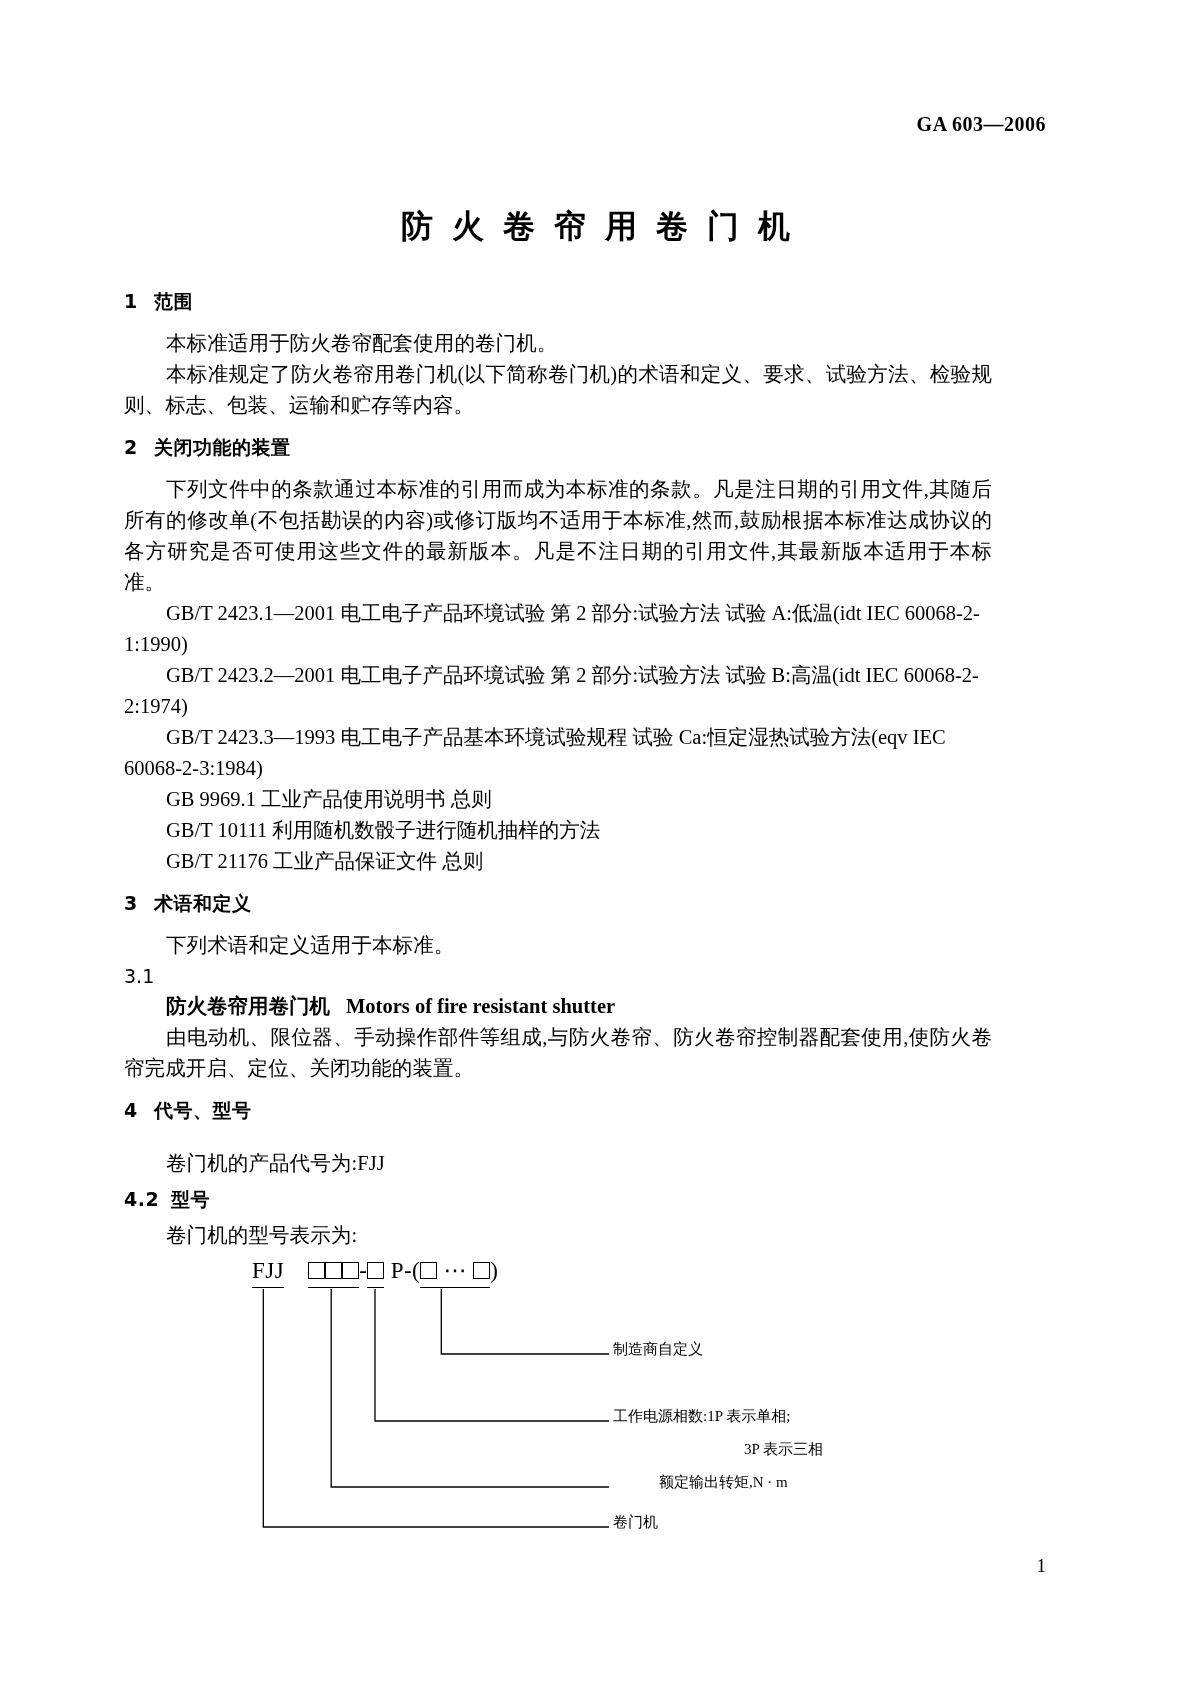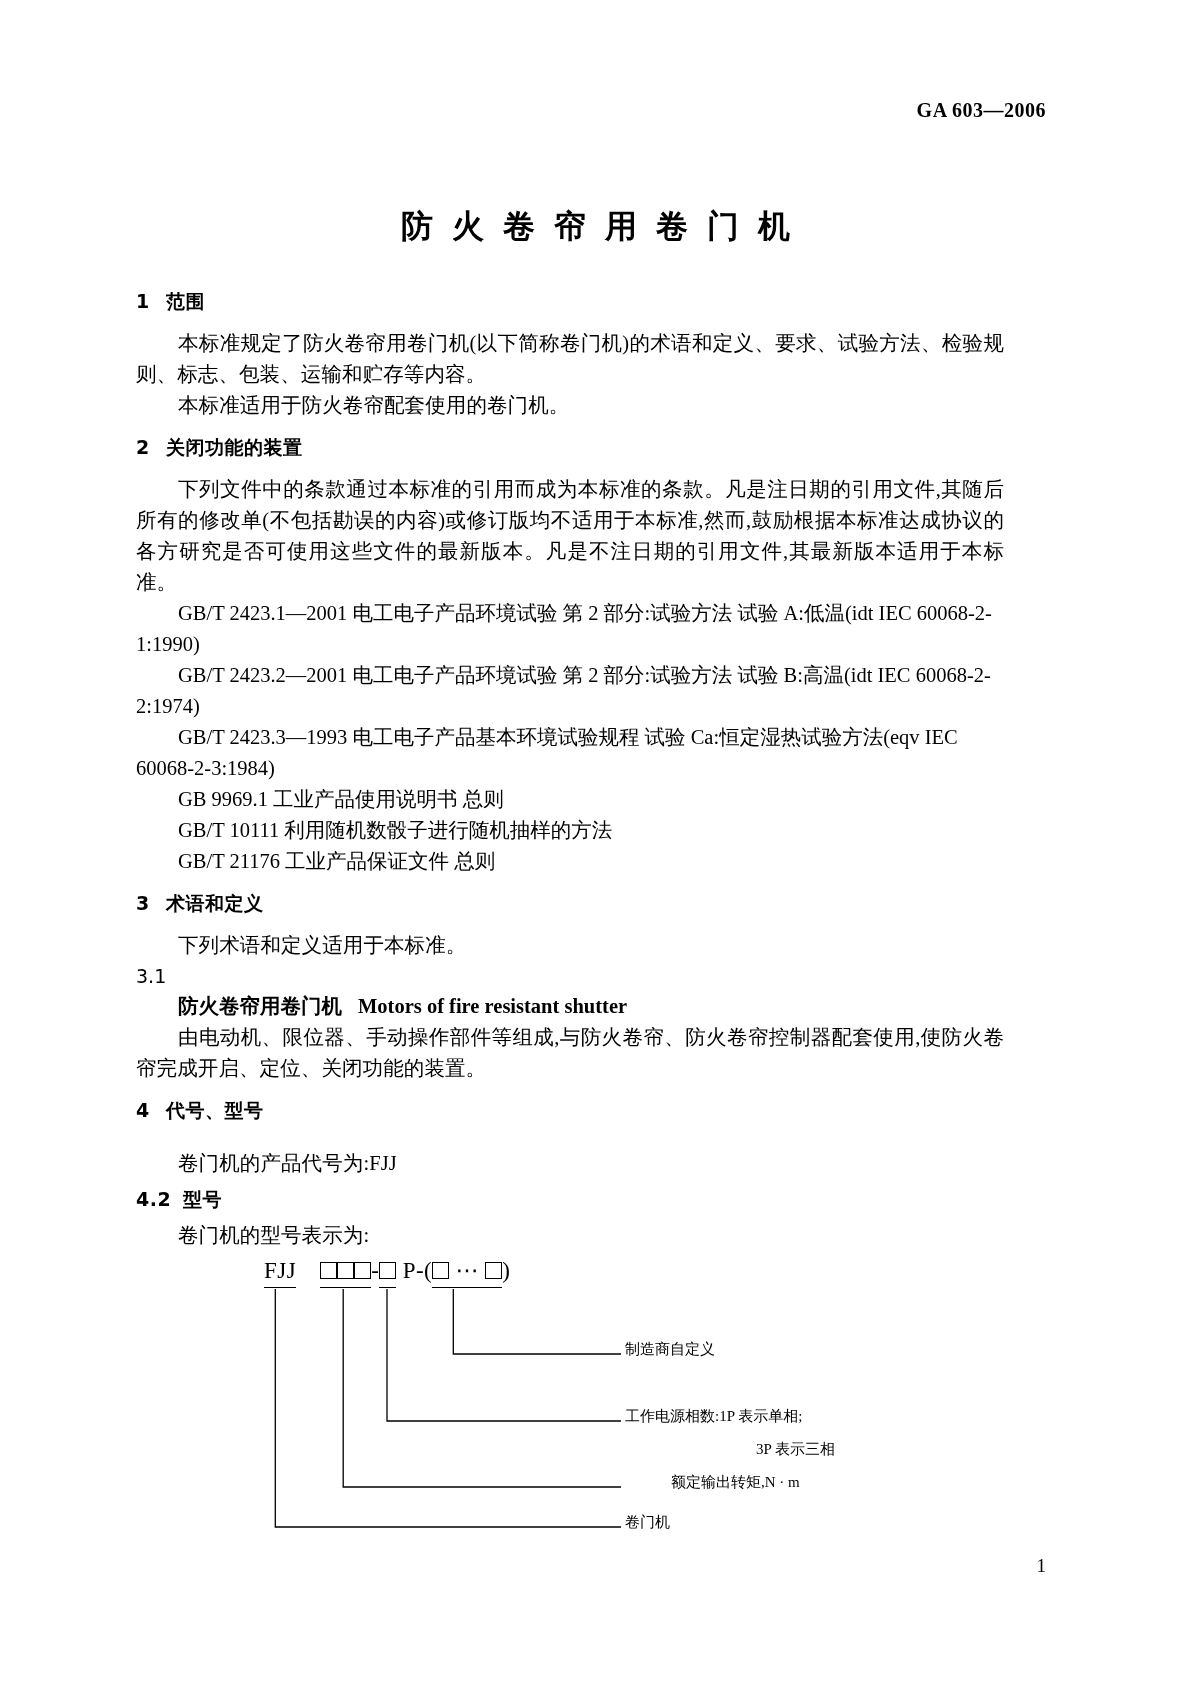--- a/index.html
+++ b/index.html
@@ -17,21 +17,21 @@
   }
   .page {
     position: absolute;
     left: 0; top: 0;
     width: 1191px;
     height: 1684px;
   }
   
   .header {
     position: absolute;
-    top: 99px;
+    top: 113px;
     right: 145px;
     font-family: "Liberation Serif", serif;
     font-weight: bold;
     font-size: 20px;
     letter-spacing: 0.5px;
     white-space: nowrap;
   }
   
   .doc-title {
     position: absolute;
@@ -41,21 +41,21 @@
     text-align: center;
     font-family: "DejaVu Sans", "Liberation Sans", sans-serif;
     font-weight: bold;
     font-size: 32px;
     letter-spacing: 19px;
     text-indent: 19px;
   }
   
   .content {
     position: absolute;
-    left: 136px;
+    left: 124px;
     top: 292px;
     width: 868px;
   }
   h2.sec {
     font-family: "DejaVu Sans", "Liberation Sans", sans-serif;
     font-weight: bold;
     font-size: 19px;
     margin: 0;
     padding: 0;
     line-height: 1.0;
@@ -172,22 +172,22 @@
   <div class="header">GA 603—2006</div>
 
   <div class="doc-title">防火卷帘用卷门机</div>
 
   <div class="content">
 
     <h2 class="sec">
       <span class="sec-num">1</span><span>范围</span>
     </h2>
     <div class="gap-m"></div>
+    <p class="body indent">本标准适用于防火卷帘配套使用的卷门机。</p>
     <p class="body indent">本标准规定了防火卷帘用卷门机(以下简称卷门机)的术语和定义、要求、试验方法、检验规则、标志、包装、运输和贮存等内容。</p>
-    <p class="body indent">本标准适用于防火卷帘配套使用的卷门机。</p>
     <div class="gap-m"></div>
 
     <h2 class="sec">
       <span class="sec-num">2</span><span>关闭功能的装置</span>
     </h2>
     <div class="gap-m"></div>
     <p class="body indent">下列文件中的条款通过本标准的引用而成为本标准的条款。凡是注日期的引用文件,其随后所有的修改单(不包括勘误的内容)或修订版均不适用于本标准,然而,鼓励根据本标准达成协议的各方研究是否可使用这些文件的最新版本。凡是不注日期的引用文件,其最新版本适用于本标准。</p>
     <p class="ref">GB/T 2423.1—2001    电工电子产品环境试验    第 2 部分:试验方法    试验 A:低温(idt IEC 60068-2-1:1990)</p>
     <p class="ref">GB/T 2423.2—2001    电工电子产品环境试验    第 2 部分:试验方法    试验 B:高温(idt IEC 60068-2-2:1974)</p>
     <p class="ref">GB/T 2423.3—1993    电工电子产品基本环境试验规程    试验 Ca:恒定湿热试验方法(eqv IEC 60068-2-3:1984)</p>

